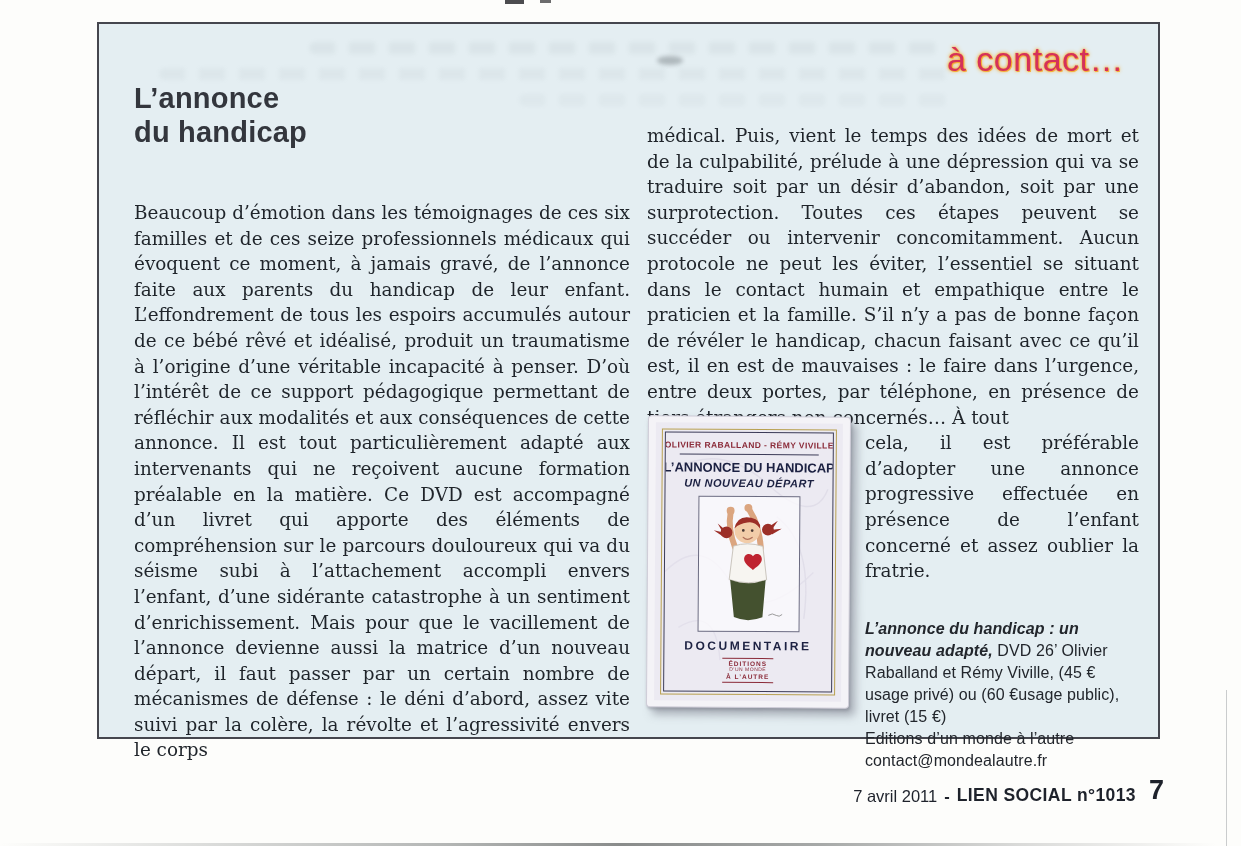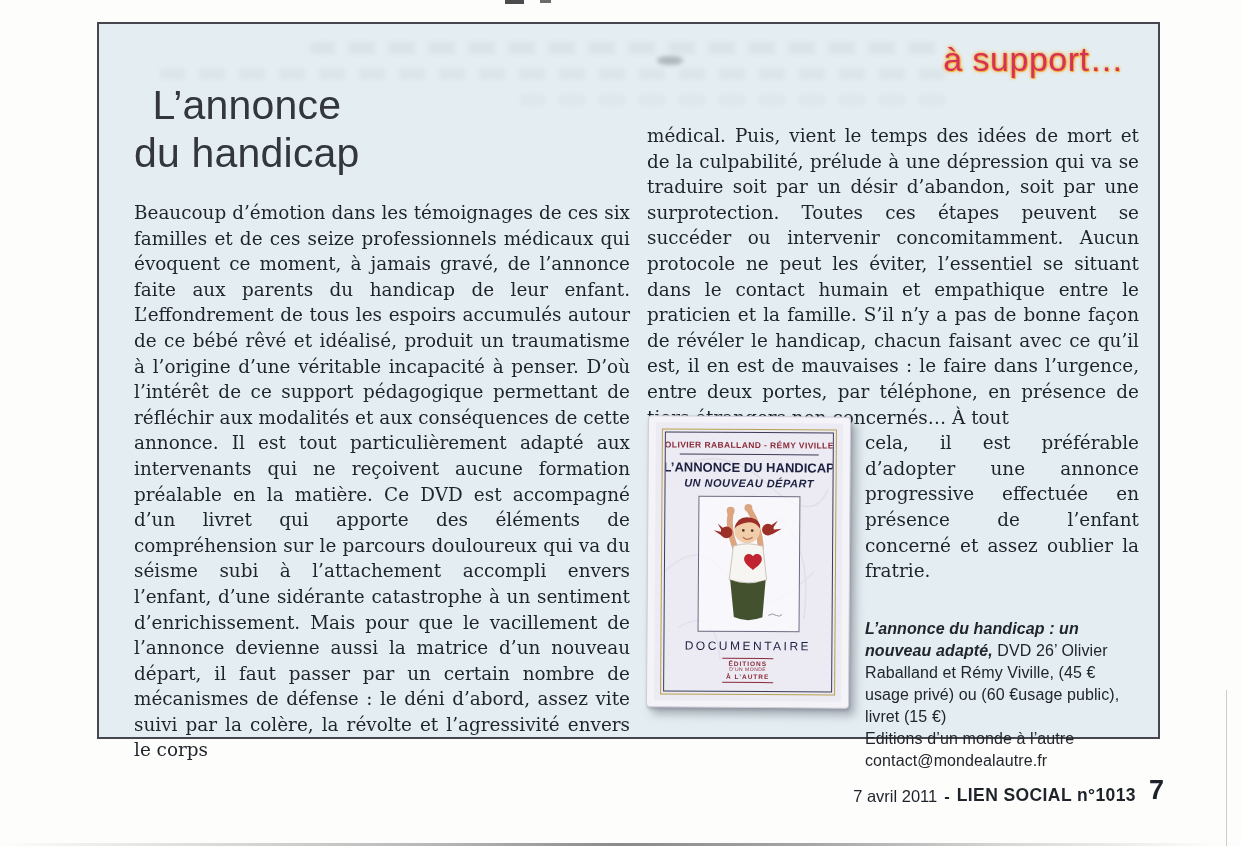--- a/index.html
+++ b/index.html
@@ -36,22 +36,22 @@
 
   .section-label {
     position:absolute; top:16px; right:34px;
     font-size:34px; font-weight:500; letter-spacing:.5px;
     color:#d4315b;
     text-shadow:0 0 2px #f7a823, 0 0 4px #f7a823, 1px 1px 0 rgba(247,168,35,.8);
   }
 
   .article-title {
     position:absolute; left:35px; top:58px;
-    font-size:41px; line-height:1.17; font-weight:400;
-    color:#33363d; letter-spacing:.2px;text-align:center;
+    font-size:29px; line-height:1.17; font-weight:700;
+    color:#33363d; letter-spacing:.2px;
   }
 
   .serif-body {
     font-family:"DejaVu Serif","Liberation Serif",serif;
     font-size:18.4px; line-height:25.6px;
     text-align:justify; color:#1f242a;
     hyphens:auto; -webkit-hyphens:auto;
   }
 
   .col-left  { position:absolute; left:35px;  top:176px; width:496px; }
@@ -98,21 +98,21 @@
   .dvd-subtitle {
     font-size:11px; font-weight:bold; font-style:italic; color:#1c2142;
     text-transform:uppercase; letter-spacing:.5px; margin-top:2px; position:relative;
   }
   .dvd-art {
     margin-top:7px; width:102px; height:136px;
     border:1px solid #6a6a80; background:rgba(252,251,253,.75);
     position:relative;
   }
   .dvd-genre {
-    margin-top:7px; font-size:12px; font-weight:normal; letter-spacing:2.5px;
+    margin-top:7px; font-size:12px; font-weight:bold; letter-spacing:2.5px;
     color:#1c2142; text-transform:uppercase; position:relative;
   }
   .pub-logo {
     margin-top:5px; text-align:center; color:#8a2a38;
     border-top:1px solid #8a2a38; border-bottom:1px solid #8a2a38;
     padding:1px 4px; line-height:1.15; position:relative;
   }
   .pub-logo .l1 { font-size:6.5px; font-weight:bold; letter-spacing:1px; text-transform:uppercase; }
   .pub-logo .l2 { font-size:5px;   letter-spacing:.5px; text-transform:uppercase; }
   .pub-logo .l3 { font-size:6.5px; font-weight:bold; letter-spacing:1px; text-transform:uppercase; }
@@ -155,21 +155,21 @@
 </head>
 <body>
 
 <div class="panel">
 
   <div class="ghost ghost1"></div>
   <div class="ghost ghost2"></div>
   <div class="ghost ghost3"></div>
   <div class="smudge"></div>
 
-  <div class="section-label">à support…</div>
+  <div class="section-label">à contact…</div>
 
   <h1 class="article-title">
     <span>L’annonce</span><br>
     <span>du handicap</span>
   </h1>
 
   <div class="col-left serif-body">
     <p>Beaucoup d’émotion dans les témoignages de ces six familles et de ces seize professionnels médicaux qui évoquent ce moment, à jamais gravé, de l’annonce faite aux parents du handicap de leur enfant. L’effondrement de tous les espoirs accumulés autour de ce bébé rêvé et idéalisé, produit un traumatisme à l’origine d’une véritable incapacité à penser. D’où l’intérêt de ce support pédagogique permettant de réfléchir aux modalités et aux conséquences de cette annonce. Il est tout particulièrement adapté aux intervenants qui ne reçoivent aucune formation préalable en la matière. Ce DVD est accompagné d’un livret qui apporte des éléments de compréhension sur le parcours douloureux qui va du séisme subi à l’attachement accompli envers l’enfant, d’une sidérante catastrophe à un sentiment d’enrichissement. Mais pour que le vacillement de l’annonce devienne aussi la matrice d’un nouveau départ, il faut passer par un certain nombre de mécanismes de défense : le déni d’abord, assez vite suivi par la colère, la révolte et l’agressivité envers le corps</p>
   </div>
 

